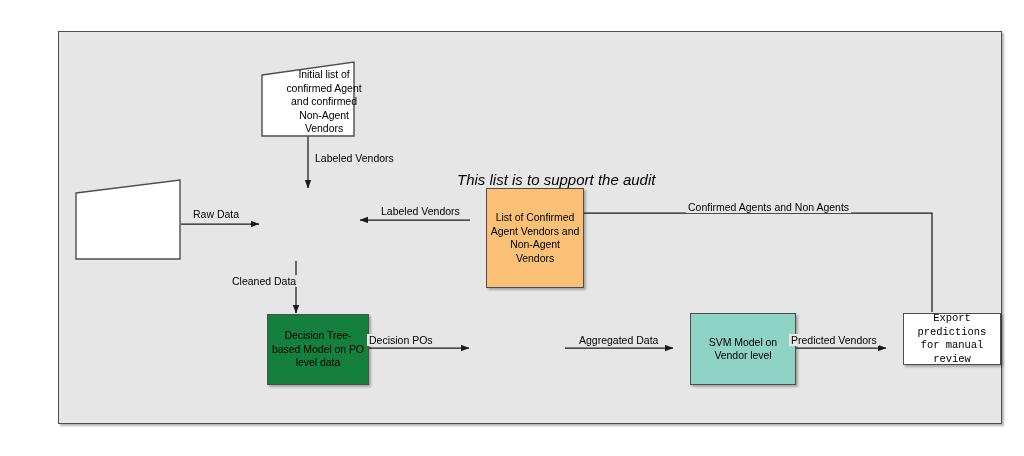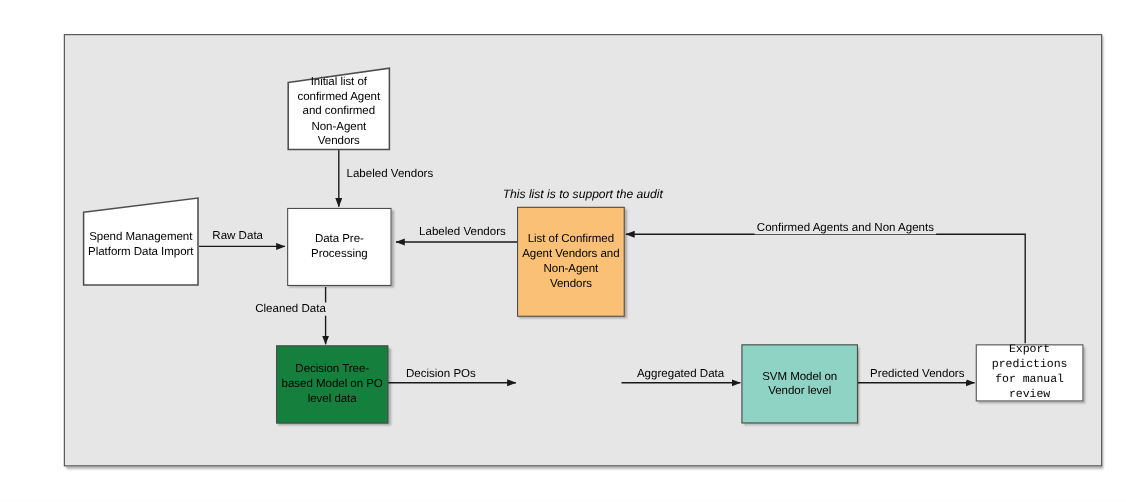--- a/index.html
+++ b/index.html
@@ -41,20 +41,21 @@
     box-sizing: border-box;
     display: flex;
     align-items: center;
     justify-content: center;
     text-align: center;
     color: #000000;
     font-size: 10.5px;
     line-height: 13.5px;
     letter-spacing: -0.05px;
     padding: 1px 3px;
+    margin-left: 16px;
   }
   .node.rect {
     border: 1.4px solid #4d4d4d;
     background: #ffffff;
     box-shadow: 2px 2px 2px rgba(0,0,0,0.28);
   }
   .node.doc {
     background: transparent;
     border: none;
     box-shadow: none;
@@ -71,21 +72,21 @@
     position: absolute;
     font-size: 10.5px;
     line-height: 12px;
     color: #000000;
     background: #e6e6e6;
     white-space: nowrap;
     padding: 0 2px;
   }
   .note {
     position: absolute;
-    font-size: 11px;
+    font-size: 15px;
     font-style: italic;
     color: #000000;
     white-space: nowrap;
   }
 </style>
 </head>
 <body>
 
 <div id="canvas">
 
@@ -121,27 +122,21 @@
     <g stroke="#4d4d4d" stroke-width="1.4" fill="#ffffff">
       <polygon points="262,75 354,62 354,136 262,136"></polygon>
       <polygon points="76,193 180,180 180,259 76,259"></polygon>
     </g>
   </svg>
 
   <div class="node doc" style="left:262px; top:68px; width:92px; height:68px;">
     <span class="doc-label">Initial list of confirmed Agent and confirmed Non-Agent Vendors</span>
   </div>
 
-  <div class="node doc" style="left:76px; top:186px; width:104px; height:73px;">
-    <span class="doc-label">Spend Management Platform Data Import</span>
-  </div>
 
-  <div class="node rect" style="left:261px; top:189px; width:95px; height:71px;">
-    <span>Data Pre-Processing</span>
-  </div>
 
   <div class="node rect orange" style="left:470px; top:188px; width:98px; height:100px;">
     <span>List of Confirmed Agent Vendors and Non-Agent Vendors</span>
   </div>
 
   <div class="node rect blue" style="left:251px; top:314px; width:102px; height:71px;">
     <span>Decision Tree-based Model on PO level data</span>
   </div>
 
 

